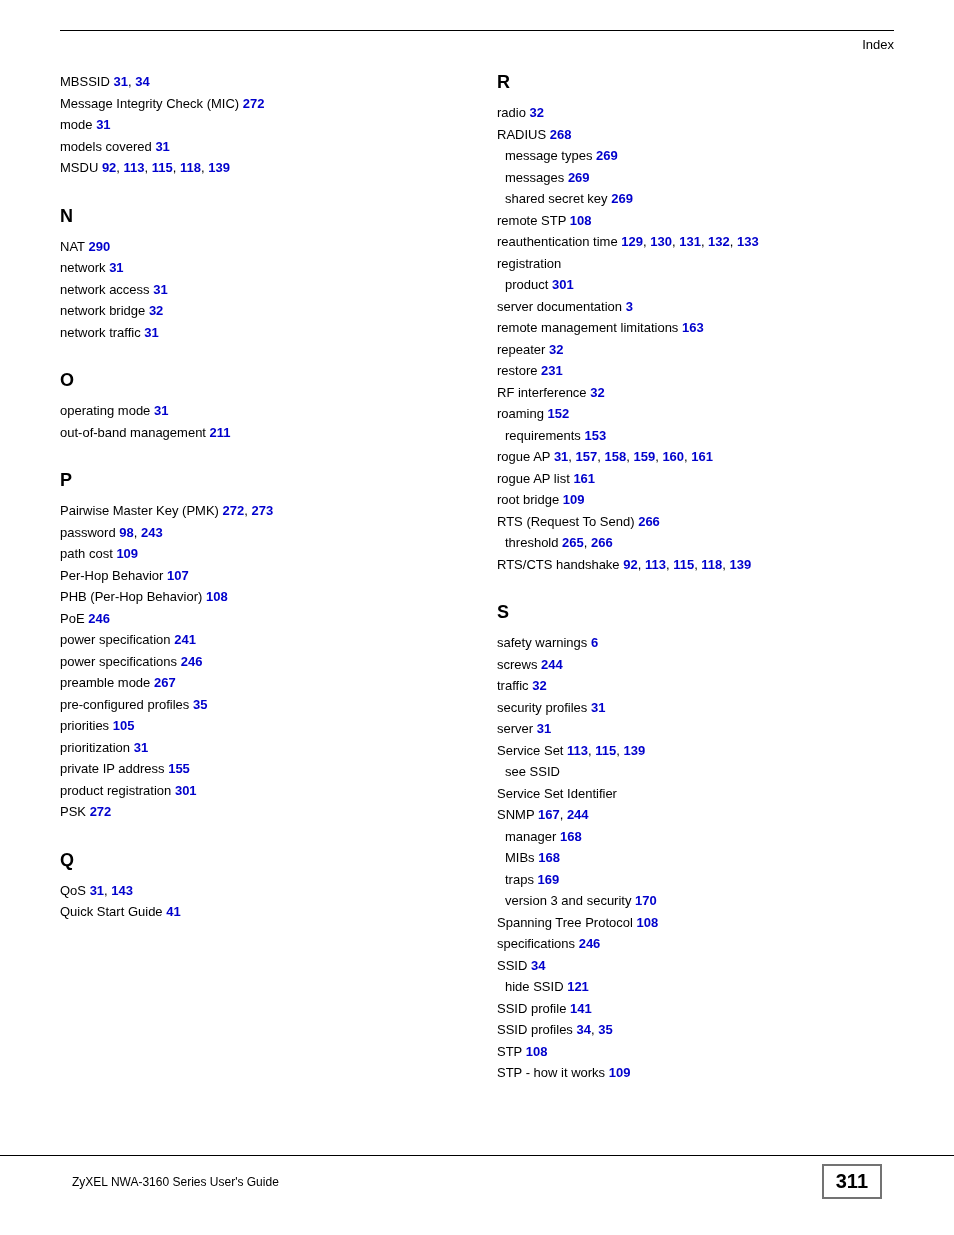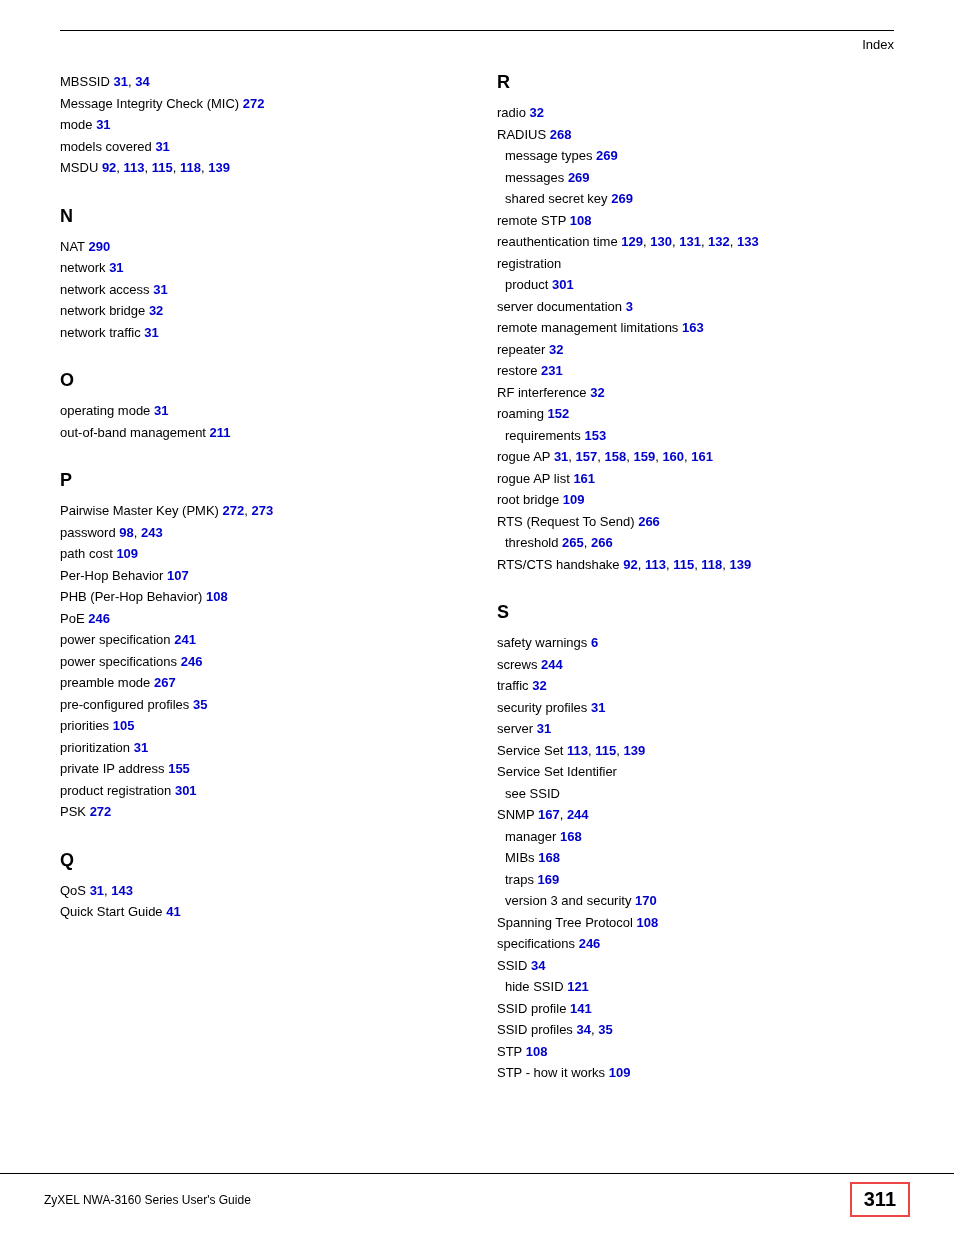--- a/index.html
+++ b/index.html
@@ -58,36 +58,36 @@
     .index-entry.sub-entry {
       margin-left: 8px;
     }
     .link-blue {
       color: #0000cc;
       font-weight: bold;
       text-decoration: none;
     }
     .footer-area {
       position: absolute;
-      bottom: 18px;
+      bottom: 36px;
       left: 0;
       right: 0;
       display: flex;
       align-items: center;
       justify-content: space-between;
-      padding: 0 44px;
+      padding: 0 72px;
       border-top: 1px solid #000;
       padding-top: 8px;
     }
     .footer-text {
       font-size: 12px;
       color: #000;
     }
     .page-number-box {
-      border: 2px solid #ef4444;
+      border: 2px solid #737373;
       padding: 4px 12px;
       font-size: 20px;
       font-weight: bold;
       color: #000;
     }
   </style>
 </head>
 <body>
 
 <div class="page-container">
@@ -169,22 +169,22 @@
           <div class="index-entry"><span>RTS/CTS handshake </span><a class="link-blue" href="#">92</a>, <a class="link-blue" href="#">113</a>, <a class="link-blue" href="#">115</a>, <a class="link-blue" href="#">118</a>, <a class="link-blue" href="#">139</a></div>
         </div>
         <div class="section">
           <div class="section-header">S</div>
           <div class="index-entry"><span>safety warnings </span><a class="link-blue" href="#">6</a></div>
           <div class="index-entry"><span>screws </span><a class="link-blue" href="#">244</a></div>
           <div class="index-entry"><span>traffic </span><a class="link-blue" href="#">32</a></div>
           <div class="index-entry"><span>security profiles </span><a class="link-blue" href="#">31</a></div>
           <div class="index-entry"><span>server </span><a class="link-blue" href="#">31</a></div>
           <div class="index-entry"><span>Service Set </span><a class="link-blue" href="#">113</a>, <a class="link-blue" href="#">115</a>, <a class="link-blue" href="#">139</a></div>
+          <div class="index-entry sub-entry"><span>see SSID</span></div>
           <div class="index-entry"><span>Service Set Identifier</span></div>
-          <div class="index-entry sub-entry"><span>see SSID</span></div>
           <div class="index-entry"><span>SNMP </span><a class="link-blue" href="#">167</a>, <a class="link-blue" href="#">244</a></div>
           <div class="index-entry sub-entry"><span>manager </span><a class="link-blue" href="#">168</a></div>
           <div class="index-entry sub-entry"><span>MIBs </span><a class="link-blue" href="#">168</a></div>
           <div class="index-entry sub-entry"><span>traps </span><a class="link-blue" href="#">169</a></div>
           <div class="index-entry sub-entry"><span>version 3 and security </span><a class="link-blue" href="#">170</a></div>
           <div class="index-entry"><span>Spanning Tree Protocol </span><a class="link-blue" href="#">108</a></div>
           <div class="index-entry"><span>specifications </span><a class="link-blue" href="#">246</a></div>
           <div class="index-entry"><span>SSID </span><a class="link-blue" href="#">34</a></div>
           <div class="index-entry sub-entry"><span>hide SSID </span><a class="link-blue" href="#">121</a></div>
           <div class="index-entry"><span>SSID profile </span><a class="link-blue" href="#">141</a></div>

